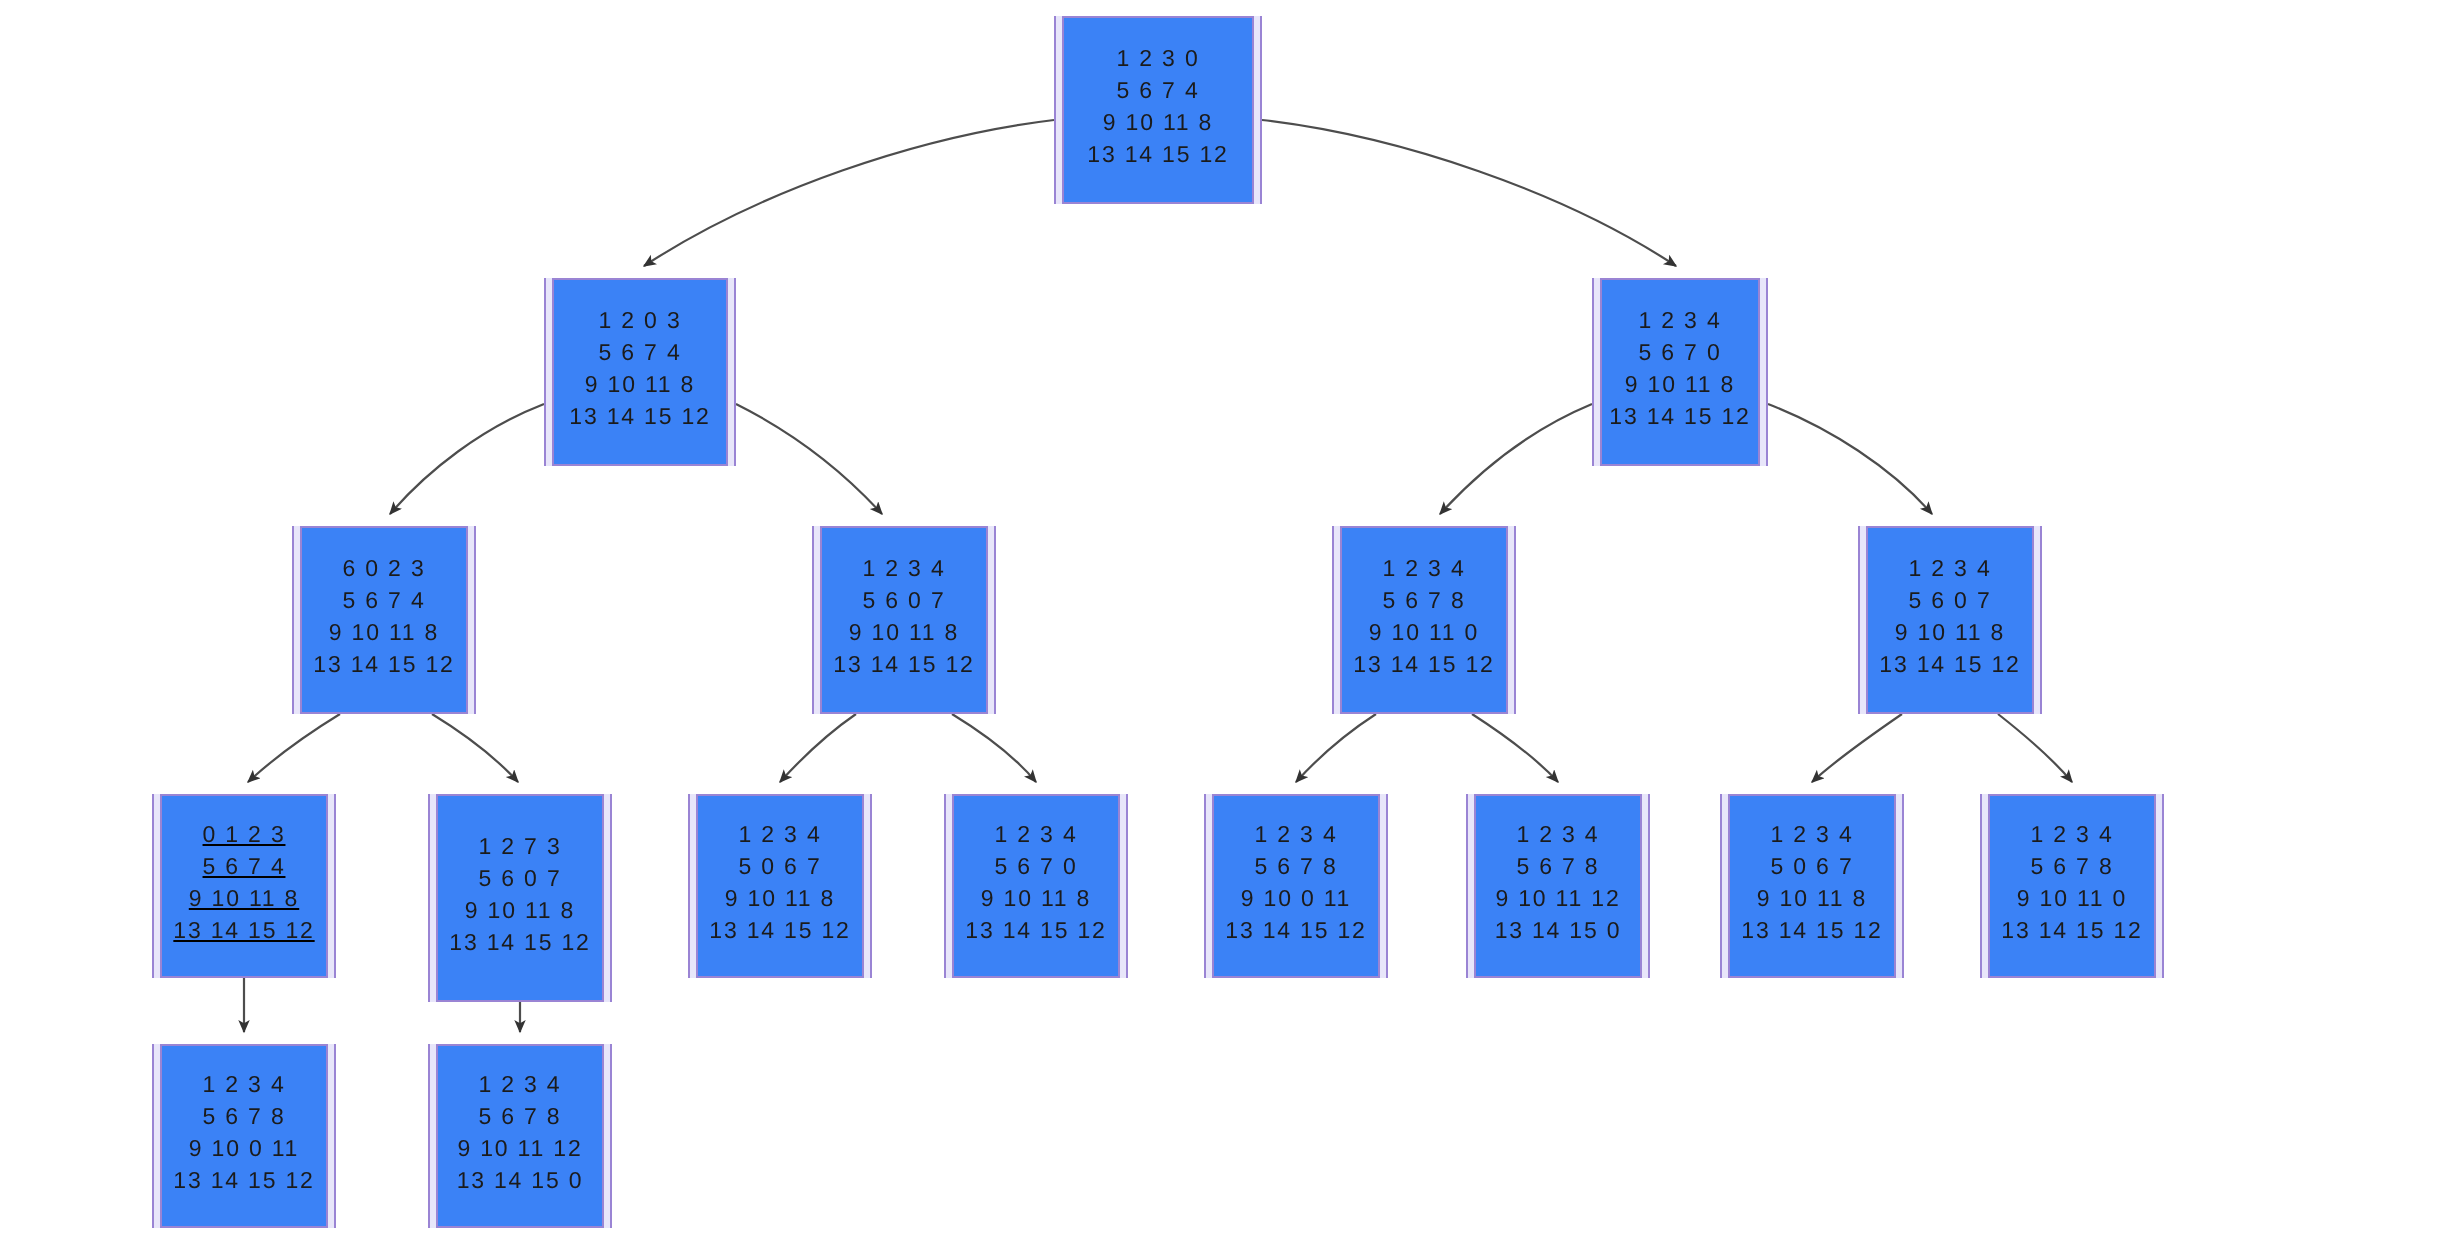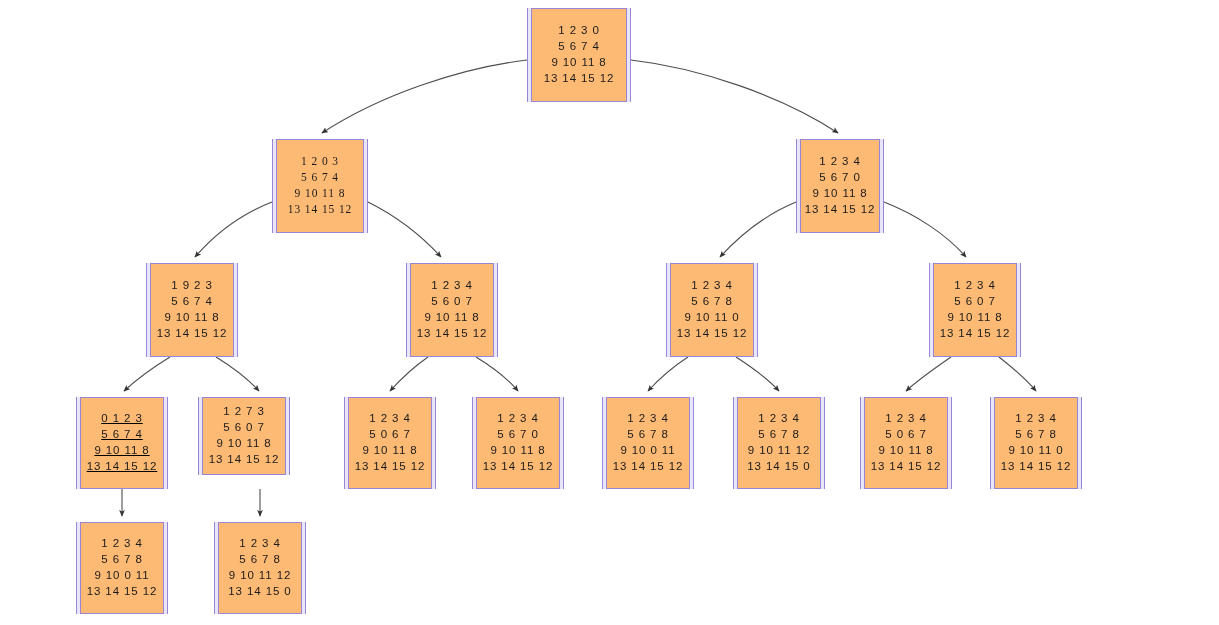--- a/index.html
+++ b/index.html
@@ -27,21 +27,21 @@
     pointer-events: none;
   }
   .edge-path {
     fill: none;
     stroke: #4d4d4d;
     stroke-width: 1.1px;
   }
   .node {
     position: absolute;
     box-sizing: border-box;
-    background: #fdba74;
+    background: #3b82f6;
     border: 1.2px solid #9a84d4;
     display: flex;
     flex-direction: column;
     align-items: center;
     justify-content: center;
   }
   
   .node::before,
   .node::after {
     content: "";
@@ -106,39 +106,39 @@
 
   <div id="node-layer">
       <div class="node" style="left: 527px; top: 8px; width: 104px; height: 94px;">
         <div class="puzzle-rows">
           <div class="puzzle-row">1 2 3 0</div>
           <div class="puzzle-row">5 6 7 4</div>
           <div class="puzzle-row">9 10 11 8</div>
           <div class="puzzle-row">13 14 15 12</div>
         </div>
       </div>
-      <div class="node" style="left: 272px; top: 139px; width: 96px; height: 94px; font-family: Liberation Serif, serif;">
+      <div class="node" style="left: 272px; top: 139px; width: 96px; height: 94px;">
         <div class="puzzle-rows">
           <div class="puzzle-row">1 2 0 3</div>
           <div class="puzzle-row">5 6 7 4</div>
           <div class="puzzle-row">9 10 11 8</div>
           <div class="puzzle-row">13 14 15 12</div>
         </div>
       </div>
       <div class="node" style="left: 796px; top: 139px; width: 88px; height: 94px;">
         <div class="puzzle-rows">
           <div class="puzzle-row">1 2 3 4</div>
           <div class="puzzle-row">5 6 7 0</div>
           <div class="puzzle-row">9 10 11 8</div>
           <div class="puzzle-row">13 14 15 12</div>
         </div>
       </div>
       <div class="node" style="left: 146px; top: 263px; width: 92px; height: 94px;">
         <div class="puzzle-rows">
-          <div class="puzzle-row">1 9 2 3</div>
+          <div class="puzzle-row">6 0 2 3</div>
           <div class="puzzle-row">5 6 7 4</div>
           <div class="puzzle-row">9 10 11 8</div>
           <div class="puzzle-row">13 14 15 12</div>
         </div>
       </div>
       <div class="node" style="left: 406px; top: 263px; width: 92px; height: 94px;">
         <div class="puzzle-rows">
           <div class="puzzle-row">1 2 3 4</div>
           <div class="puzzle-row">5 6 0 7</div>
           <div class="puzzle-row">9 10 11 8</div>
@@ -162,21 +162,21 @@
         </div>
       </div>
       <div class="node" style="left: 76px; top: 397px; width: 92px; height: 92px; text-decoration: underline;">
         <div class="puzzle-rows">
           <div class="puzzle-row">0 1 2 3</div>
           <div class="puzzle-row">5 6 7 4</div>
           <div class="puzzle-row">9 10 11 8</div>
           <div class="puzzle-row">13 14 15 12</div>
         </div>
       </div>
-      <div class="node" style="left: 198px; top: 397px; width: 92px; height: 78px;">
+      <div class="node" style="left: 214px; top: 397px; width: 92px; height: 104px;">
         <div class="puzzle-rows">
           <div class="puzzle-row">1 2 7 3</div>
           <div class="puzzle-row">5 6 0 7</div>
           <div class="puzzle-row">9 10 11 8</div>
           <div class="puzzle-row">13 14 15 12</div>
         </div>
       </div>
       <div class="node" style="left: 344px; top: 397px; width: 92px; height: 92px;">
         <div class="puzzle-rows">
           <div class="puzzle-row">1 2 3 4</div>

